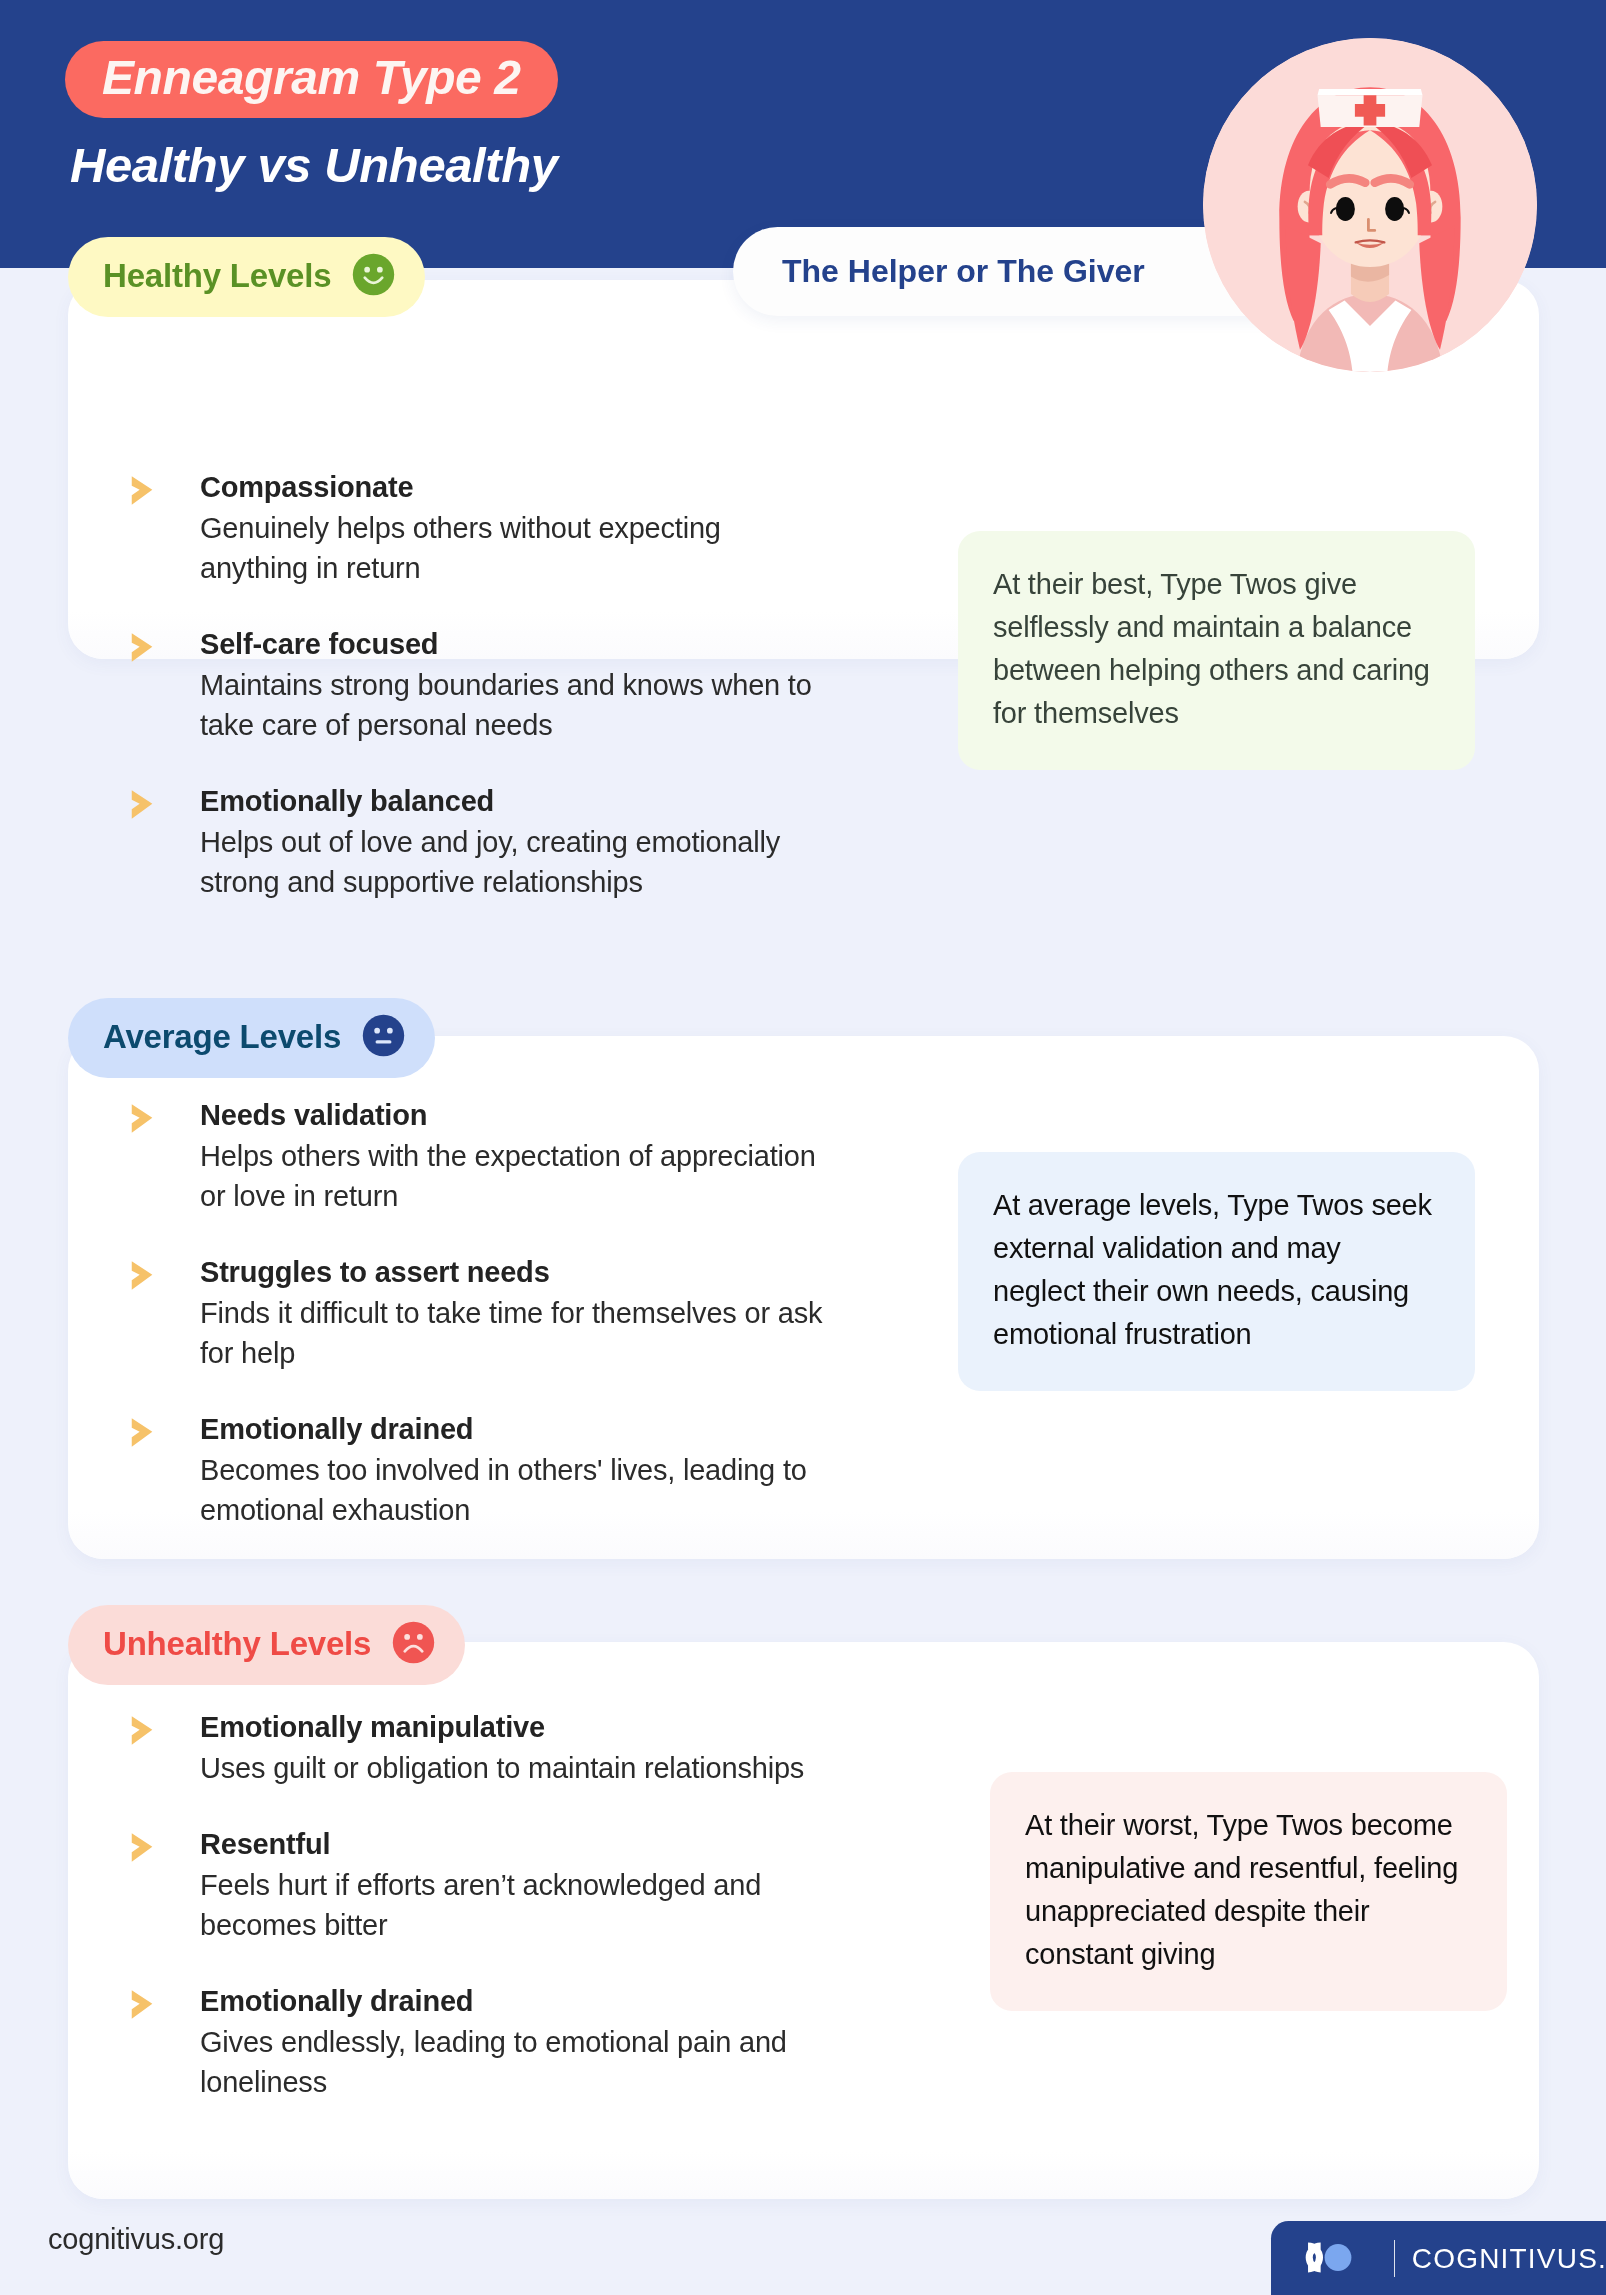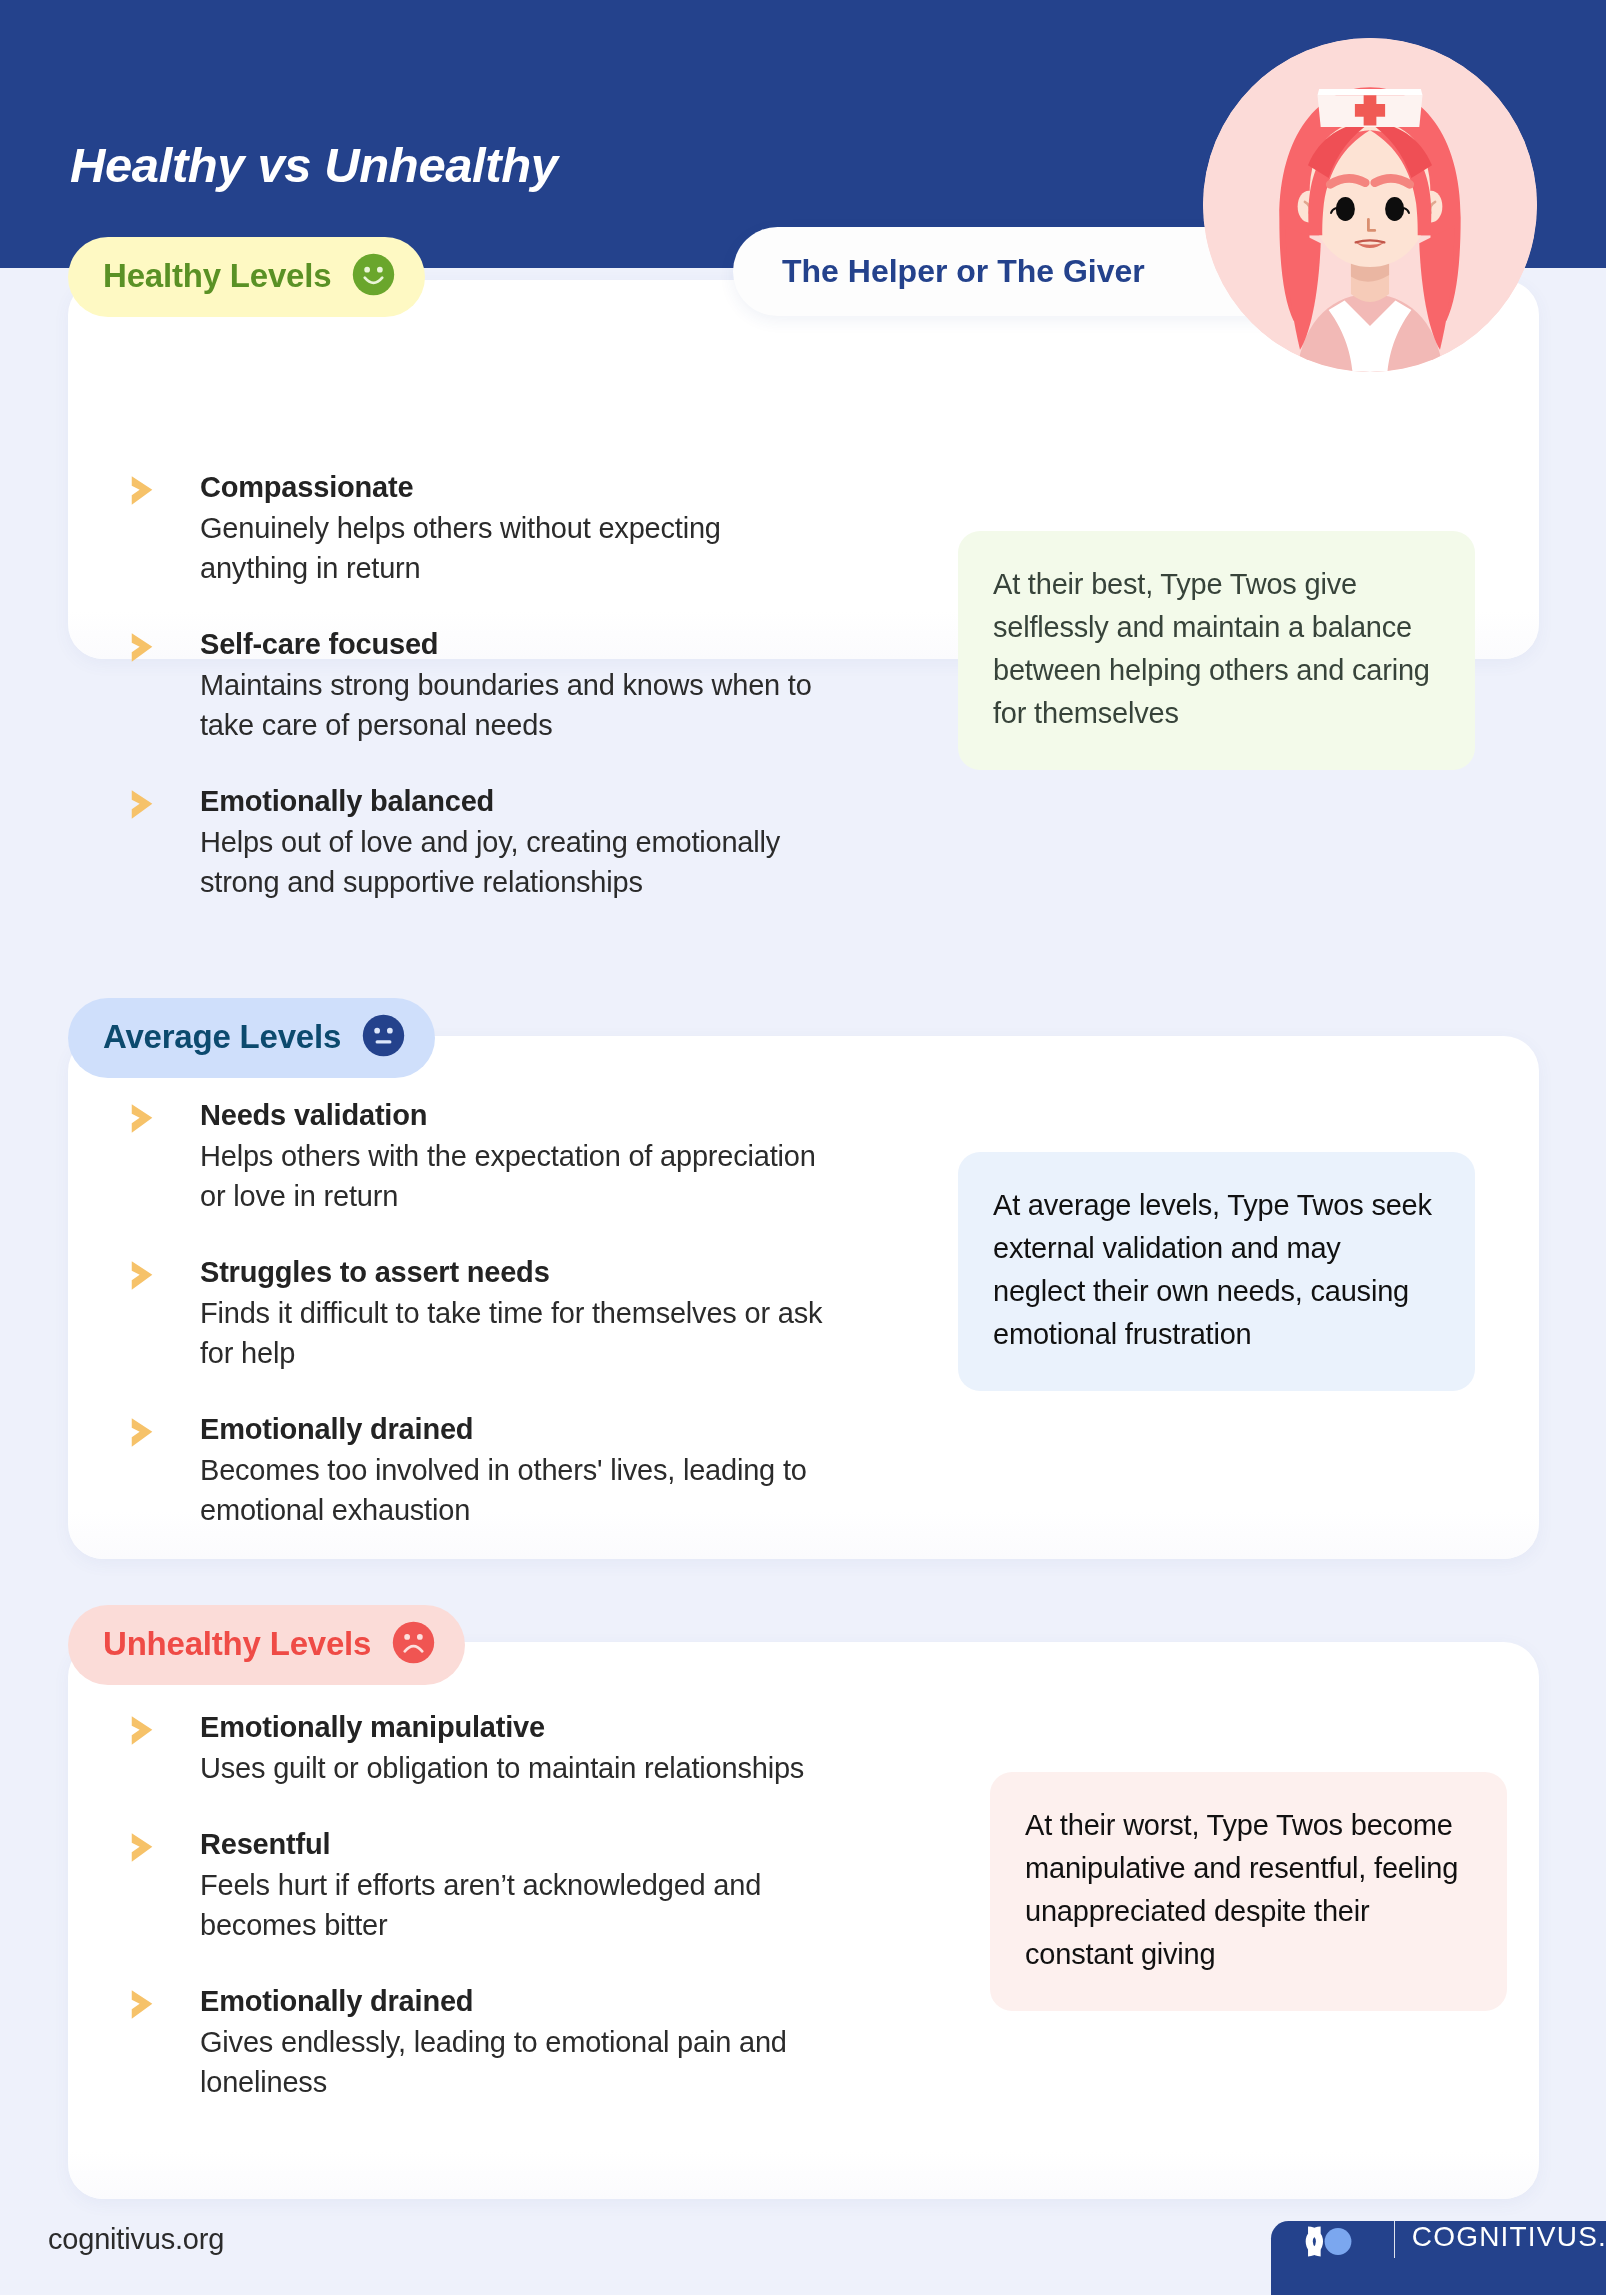--- a/index.html
+++ b/index.html
@@ -206,21 +206,21 @@
 
   .brand {
     position: absolute;
     left: 1271px;
     top: 2221px;
     width: 336px;
     height: 75px;
     background: #24428c;
     border-radius: 17.5px 0 0 0;
     display: flex;
-    align-items: flex-start;
+    align-items: center;
     padding-left: 29px;
     gap: 17.5px;
   }
   .brand-mark { display: block; }
   .brand-divider {
     width: 2.4px;
     height: 37px;
     background: #ffffff;
     opacity: .85;
   }
@@ -230,20 +230,23 @@
     letter-spacing: 1.2px;
     font-weight: normal;
   }
 </style>
 </head>
 <body>
 
 <div class="page">
 
   <div class="header">
+    <div class="title-pill">
+      <div class="title-pill-text">Enneagram Type 2</div>
+    </div>
     <div class="title-sub">Healthy vs Unhealthy</div>
   </div>
 
   <div class="helper-badge">
     <span class="helper-badge-text">The Helper or The Giver</span>
   </div>
 
   <div class="avatar">
     <svg viewBox="0 0 420 420" xmlns="http://www.w3.org/2000/svg">
       <defs>

